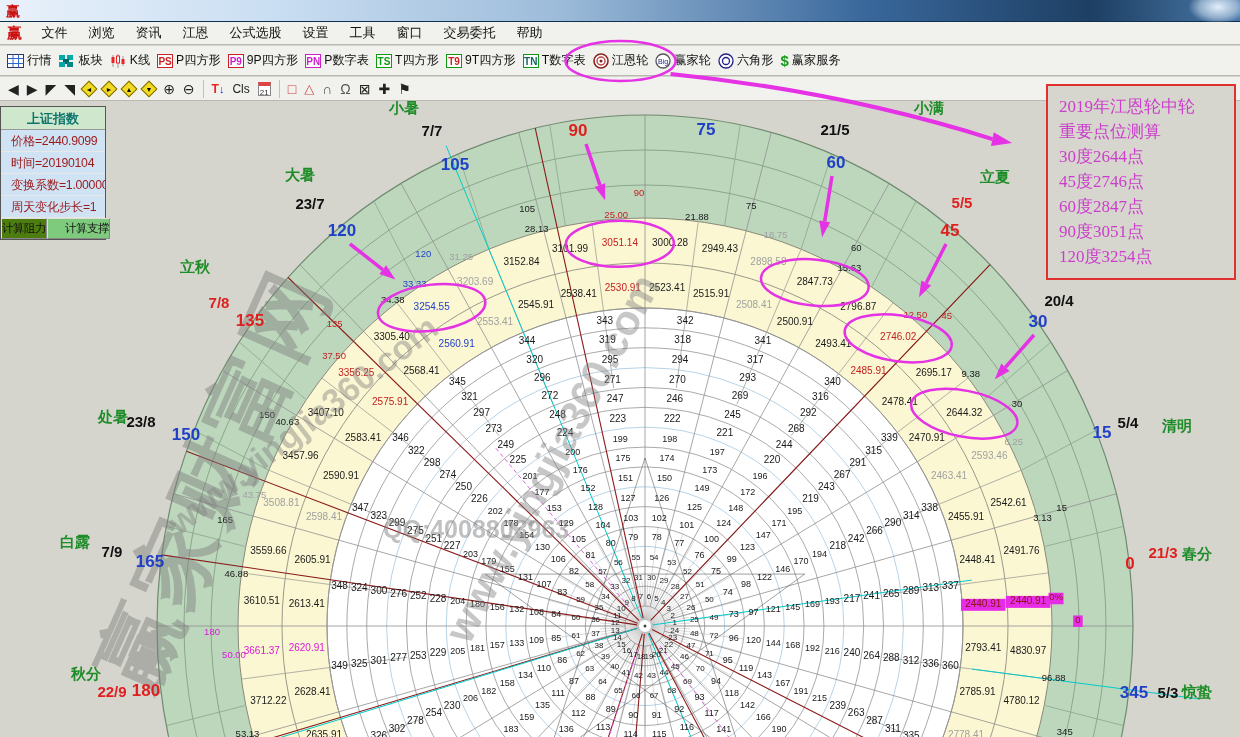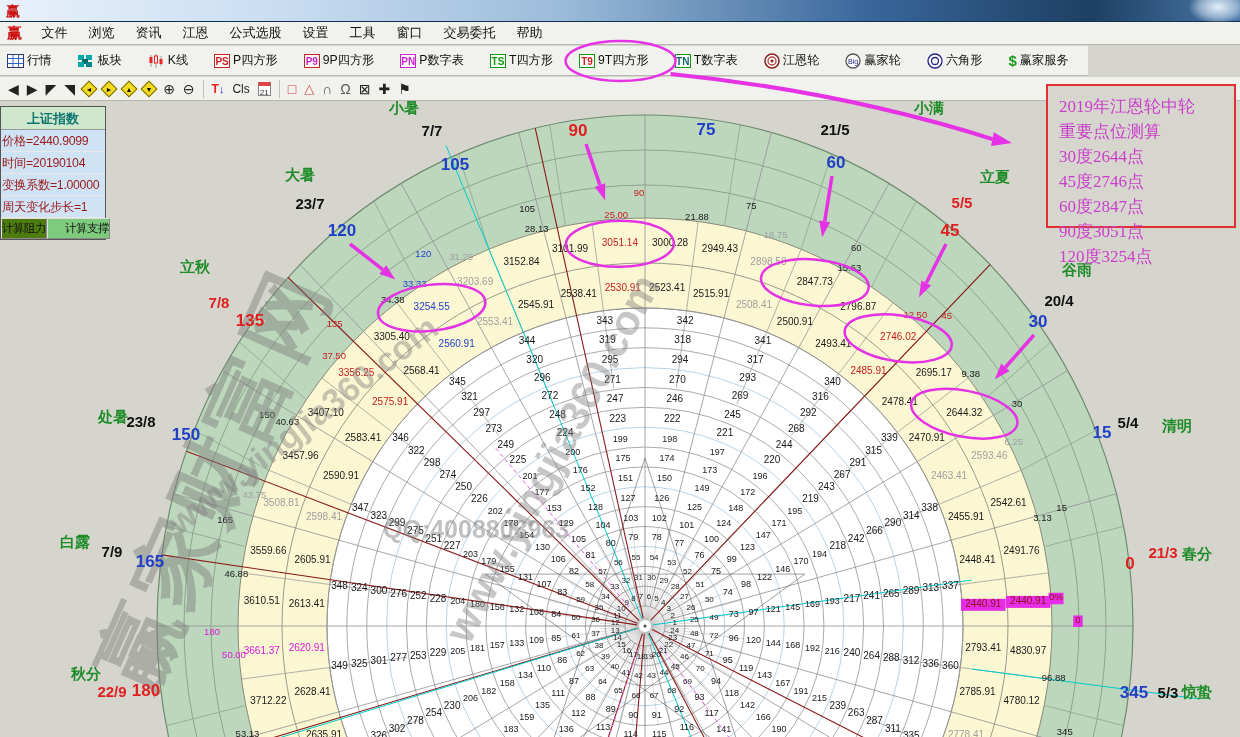--- a/index.html
+++ b/index.html
@@ -6,40 +6,40 @@
   html,body { width:1240px; height:737px; overflow:hidden; background:#d5d5cd; font-family:"Liberation Sans",sans-serif; }
   #titlebar { position:absolute; left:0; top:0; width:1240px; height:22px;
     background:linear-gradient(90deg,#e9f1fb 0%,#cadef2 22%,#9dbcda 45%,#39679b 70%,#1d3f63 88%,#4a78a8 100%);
     border-bottom:1px solid #10304f; z-index:40; }
   #title-logo { position:absolute; left:6px; top:3px; color:#cc1111; font-weight:bold; font-size:14px; }
   #title-text { position:absolute; left:26px; top:21px; font-size:12.5px; font-weight:bold; color:#111; }
   #title-glow { position:absolute; right:-8px; top:-10px; width:60px; height:34px; background:radial-gradient(ellipse at center, rgba(235,245,255,.95) 0%, rgba(220,235,250,.5) 45%, rgba(220,235,250,0) 70%); }
   #menubar { position:absolute; left:0; top:22px; width:1240px; height:23px; background:#f1f1ed; border-bottom:1px solid #b9b9b1; z-index:40; display:flex; align-items:center; }
   #menu-logo { color:#cc1111; font-weight:bold; font-size:15px; padding:0 9px 0 7px; }
   .menu-item { font-size:13px; color:#111; padding:0 10.5px; }
-  #toolbar1 { position:absolute; left:0; top:46px; width:1088px; height:30px; background:#f1f1ed; border-bottom:1px solid #b9b9b1; z-index:40; display:flex; align-items:center;gap:19px; }
+  #toolbar1 { position:absolute; left:0; top:46px; width:1240px; height:30px; background:#f1f1ed; border-bottom:1px solid #b9b9b1; z-index:40; display:flex; align-items:center; }
   .tb1-item { display:flex; align-items:center; margin-left:7px; }
   .tb1-item .ic { margin-right:3px; display:inline-flex; align-items:center; }
   .tb1-item .lb { font-size:12.2px; color:#111; }
   .lettericon { display:inline-block; width:16px; height:14px; font-size:10px; font-weight:bold; text-align:center; line-height:13px; background:#fff; }
   #toolbar2 { position:absolute; left:0; top:77px; width:1240px; height:24px; background:#f1f1ed; border-bottom:1px solid #b9b9b1; z-index:40; display:flex; align-items:center; }
   .tb2-g { margin-left:8px; font-size:14px; color:#222; display:inline-flex; align-items:center; justify-content:center; height:20px; }
   .sep { width:1px; height:18px; background:#c0c0b8; margin-left:8px; }
   .diamond { width:12px; height:12px; transform:rotate(45deg); background:#f2da25; border:1px solid #7a6a00; display:inline-flex; align-items:center; justify-content:center; }
   .diamond span { transform:rotate(-45deg); font-size:7px; color:#111; font-weight:bold; }
   #chart { position:absolute; left:0; top:101px; width:1240px; height:636px; background:#d5d5cd; }
   #wheelsvg { position:absolute; left:0; top:0; }
   svg text { font-family:"Liberation Sans",sans-serif; }
   #panel { position:absolute; left:0; top:5px; width:106px; border:1px solid #555; background:#fff; z-index:30; }
   #panel .hdr { background:#cfe8cd; color:#0f766e; font-size:13px; font-weight:bold; text-align:center; height:23px; line-height:23px; border-bottom:1px solid #999; }
-  #panel .row { background:#cfe3f5; color:#9b1a1a; font-size:12.3px; height:22px; line-height:22px; padding-left:1px; border-bottom:1px solid #e8e8e8; white-space:nowrap; overflow:hidden; letter-spacing:-0.3px; }
+  #panel .row { background:#cfe3f5; color:#9b1a1a; font-size:12.3px; height:22px; line-height:22px; padding-left:10px; border-bottom:1px solid #e8e8e8; white-space:nowrap; overflow:hidden; letter-spacing:-0.3px; }
   #panel .btns { display:flex; }
   #panel .btn { flex:1; font-size:11.5px; height:21px; line-height:19px; text-align:center; border:1px outset #ddd; background:#4d7c0f; color:#111; white-space:nowrap; letter-spacing:-0.5px; }
   #panel .btn.green { background:#7ecb7e;padding-left:17px; }
-  #annot { position:absolute; left:1046px; top:84px; width:190px; height:144px; border:2px solid #e03030; background:#d6d6ce; z-index:60; padding:8px 0 0 11px; }
+  #annot { position:absolute; left:1046px; top:84px; width:190px; height:196px; border:2px solid #e03030; background:#d6d6ce; z-index:60; padding:8px 0 0 11px; }
   #annot div { color:#cb3ecb; font-size:17px; line-height:25px; font-family:"Liberation Serif",serif; white-space:nowrap; }
   #overlay { position:absolute; left:0; top:0; width:1240px; height:737px; z-index:50; pointer-events:none; }
 </style>
 </head>
 <body>
 
 <div id="titlebar">
   <span id="title-logo">赢</span>
   <span id="title-text">赢家江恩专业版[赢家服务平台] - [上证指数 江恩轮]</span>
   <div id="title-glow"></div>

